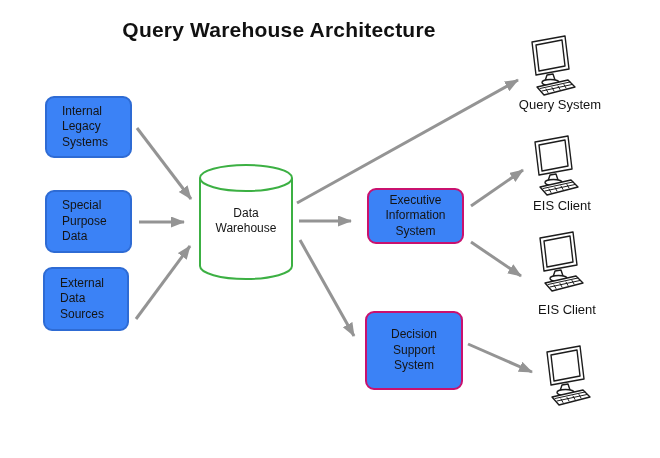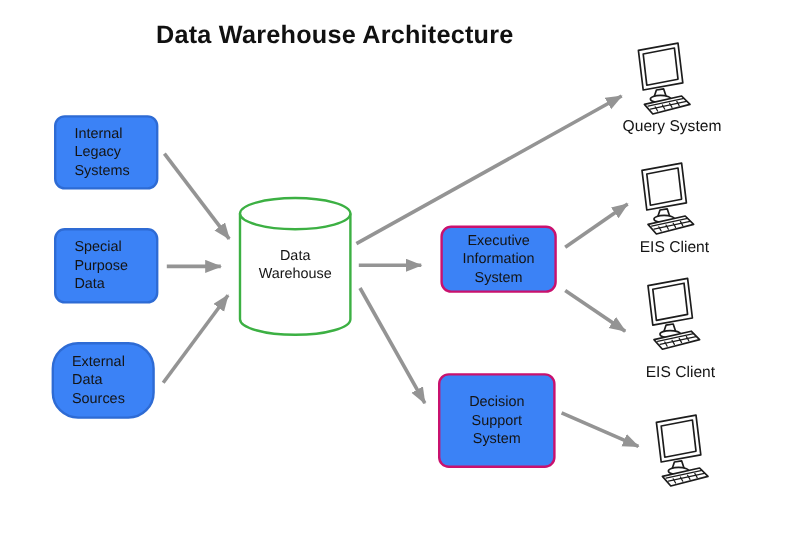--- a/index.html
+++ b/index.html
@@ -74,29 +74,29 @@
       <path class="cyl" d="M200,178 v88 a46,13 0 0 0 92,0 v-88"></path>
       <ellipse class="cyl" cx="246" cy="178" rx="46" ry="13"></ellipse>
     </g>
 
     <use href="#pc" x="528" y="34"></use>
     <use href="#pc" x="531" y="134"></use>
     <use href="#pc" x="536" y="230"></use>
     <use href="#pc" x="543" y="344"></use>
   </svg>
 
-  <div class="title">Data Warehouse Architecture</div>
+  <div class="title">Query Warehouse Architecture</div>
 
   <div class="box blue" style="left:45px;top:96px;width:87px;height:62px;">Internal
 Legacy
 Systems</div>
   <div class="box blue" style="left:45px;top:190px;width:87px;height:63px;">Special
 Purpose
 Data</div>
-  <div class="box blue" style="left:43px;top:285px;width:86px;height:64px;border-radius:22px;">External
+  <div class="box blue" style="left:43px;top:267px;width:86px;height:64px;">External
 Data
 Sources</div>
 
   <div class="cyl-label">Data
 Warehouse</div>
 
   <div class="box pink" style="left:367px;top:188px;width:97px;height:56px;">Executive
 Information
 System</div>
   <div class="box pink" style="left:365px;top:311px;width:98px;height:79px;">Decision

